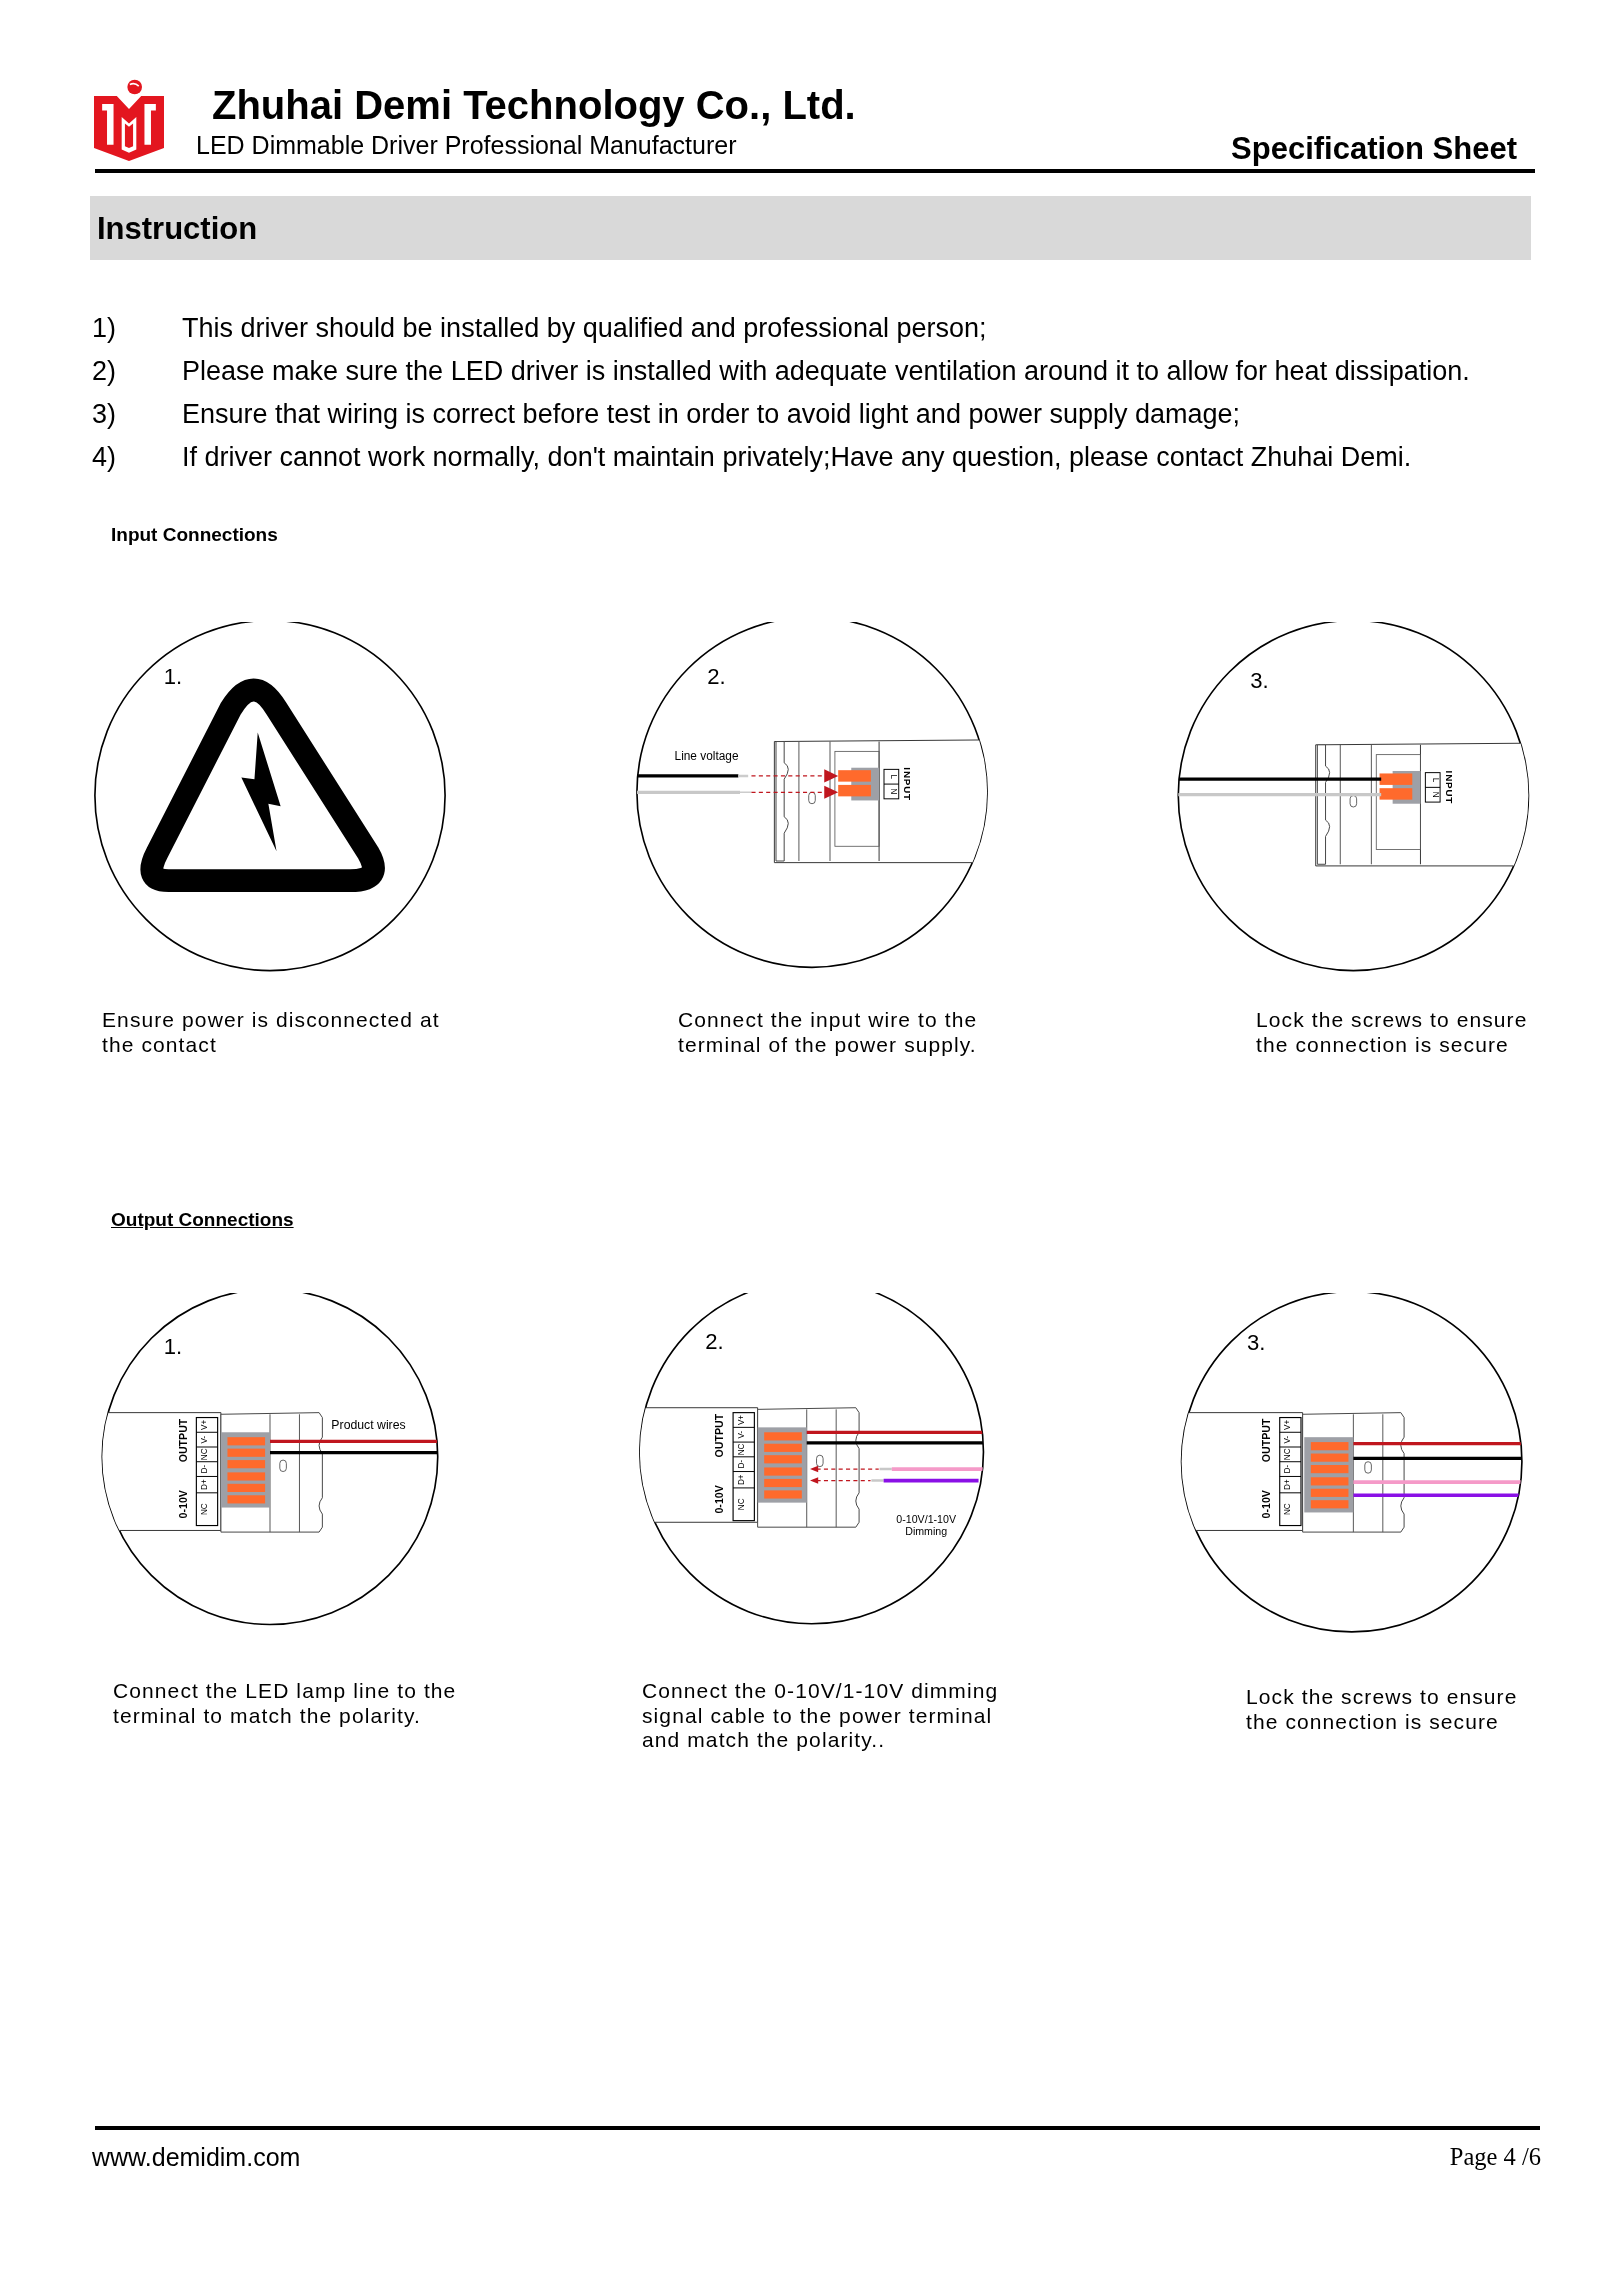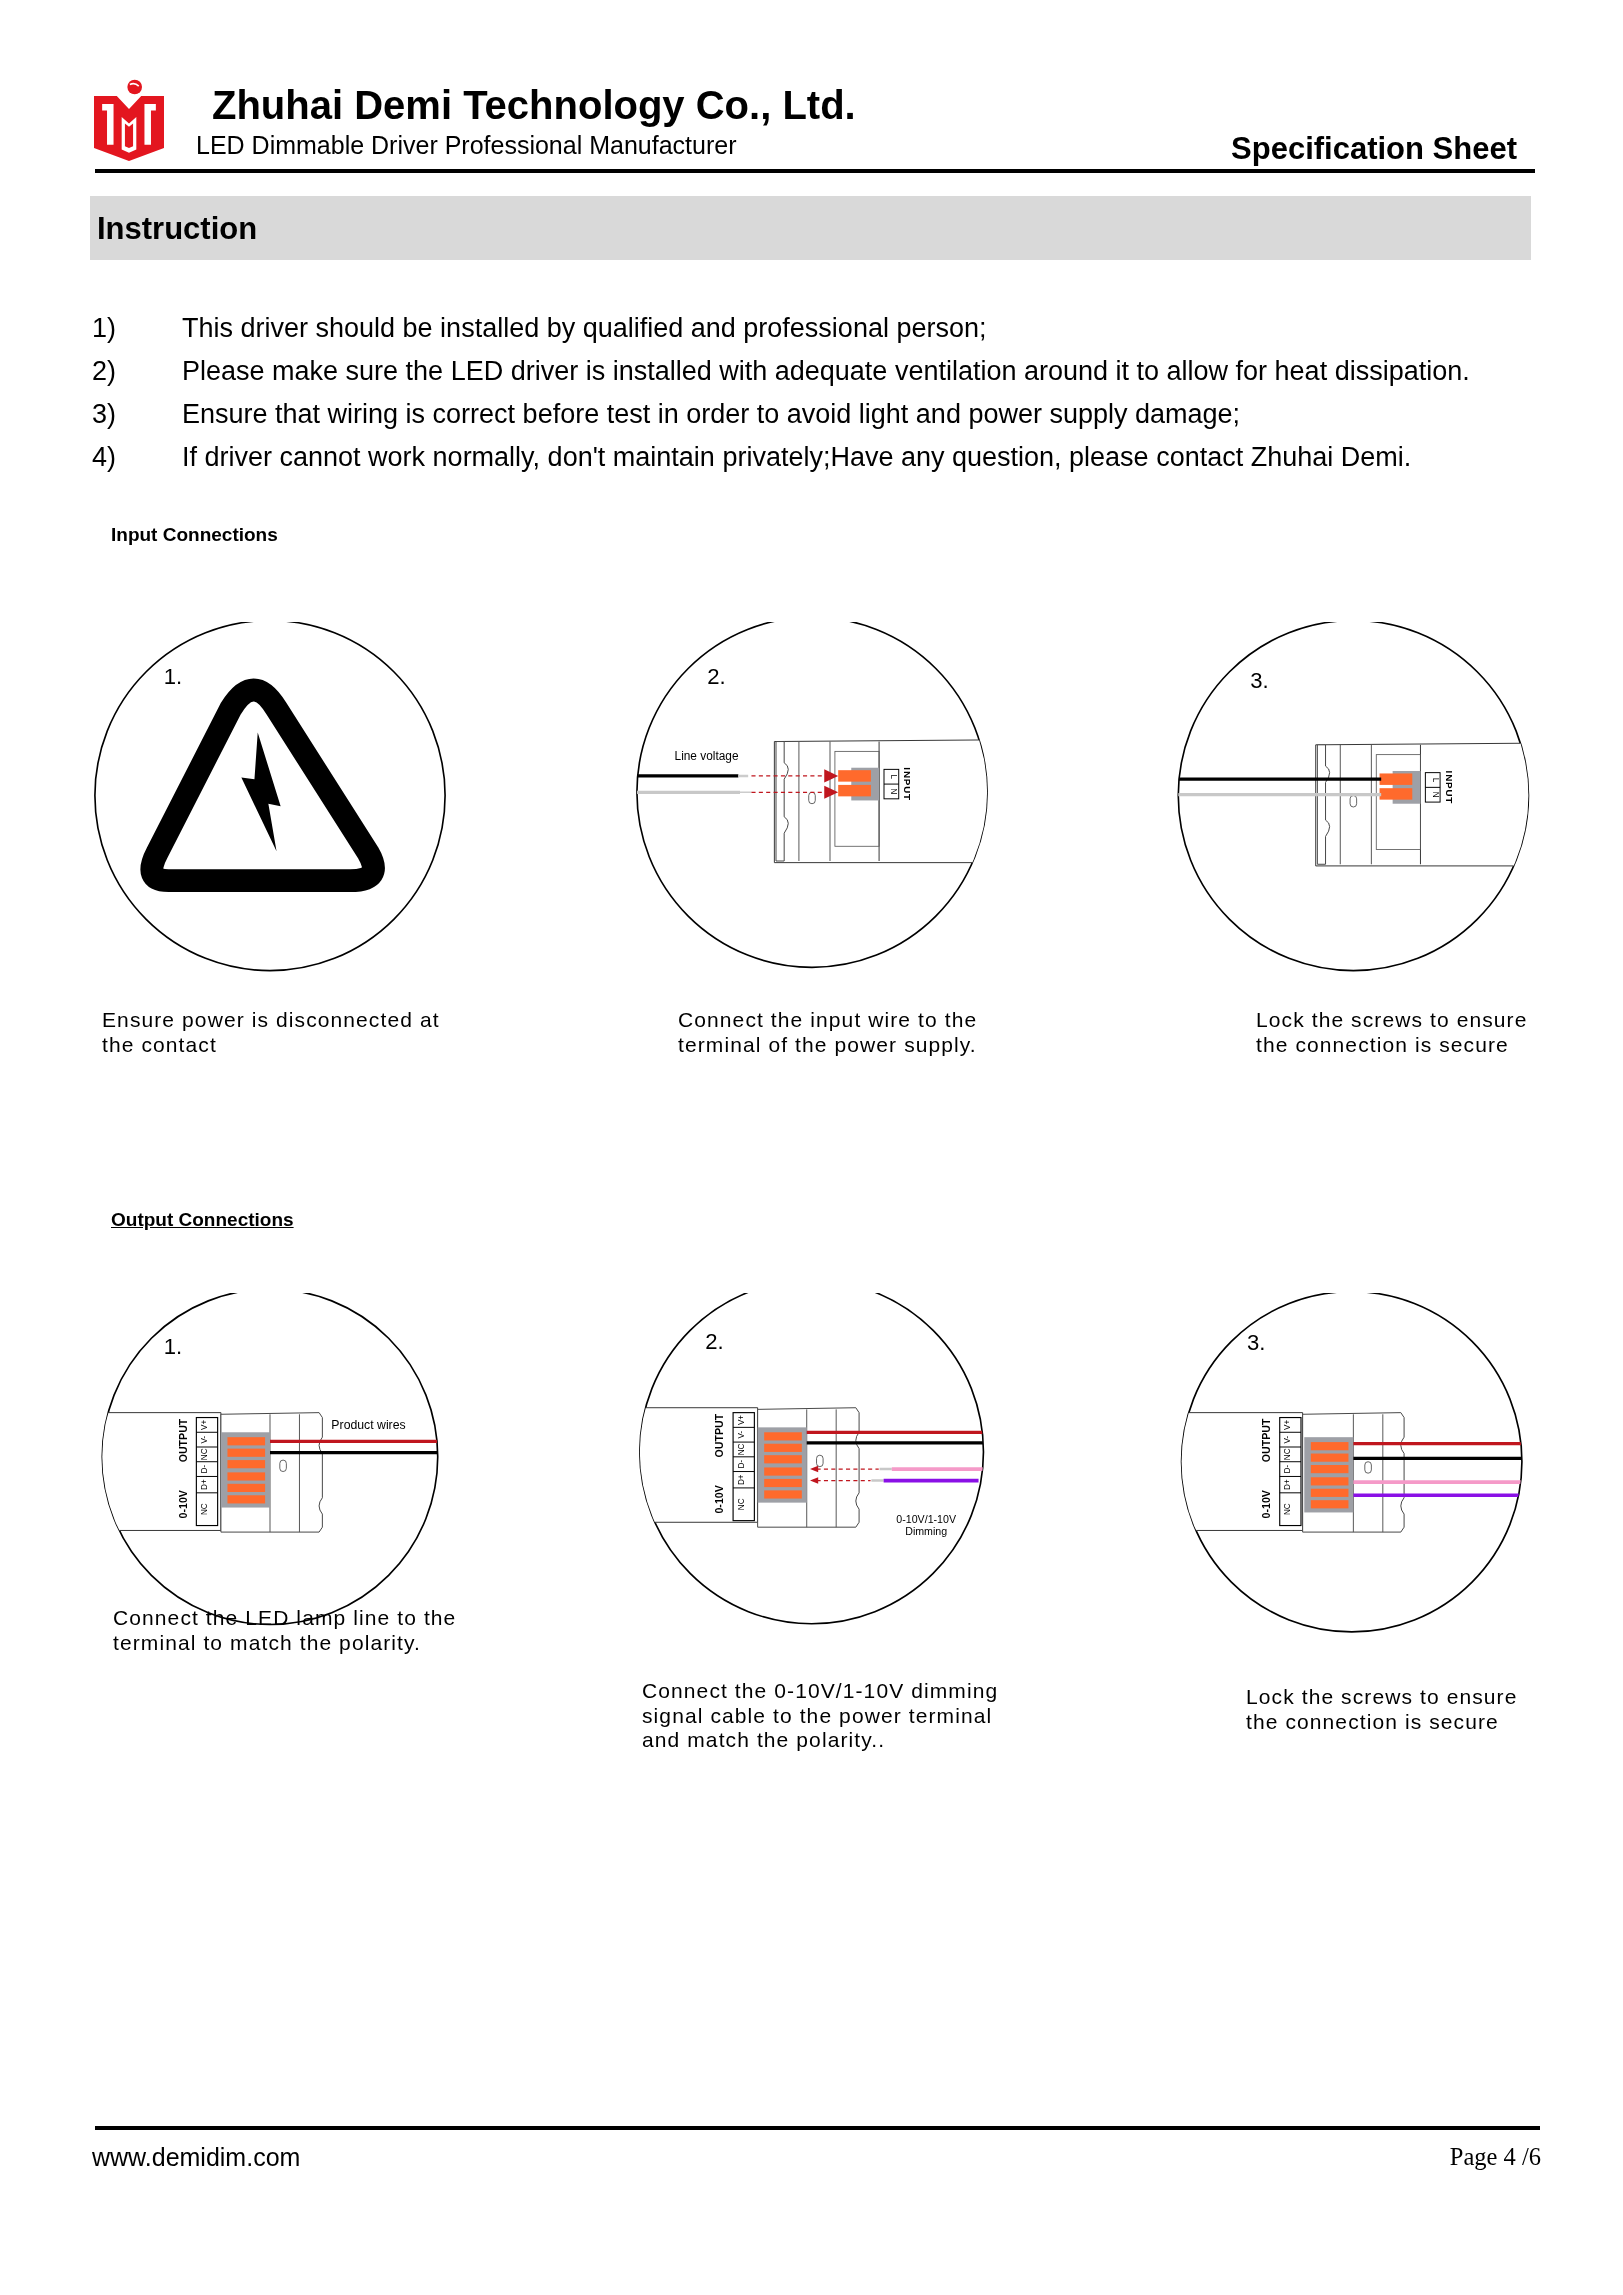--- a/index.html
+++ b/index.html
@@ -196,21 +196,21 @@
       <text x="143" y="234" transform="rotate(-90 143 234)">D+</text>
       <text x="143" y="264" transform="rotate(-90 143 264)">NC</text>
     </g>
     <text x="118" y="180" font-size="13" font-weight="bold" text-anchor="middle" transform="rotate(-90 118 180)">OUTPUT</text>
     <text x="118" y="258" font-size="13" font-weight="bold" text-anchor="middle" transform="rotate(-90 118 258)">0-10V</text>
     <line x1="220" y1="181" x2="440" y2="181" stroke="#c0161e" stroke-width="4"></line>
     <line x1="220" y1="195" x2="440" y2="195" stroke="#000" stroke-width="4"></line>
   </g>
   <text x="295" y="166" font-size="15">Product wires</text>
 </svg>
-<div class="caption" style="left:107px;top:1606px">
+<div class="caption" style="left:107px;top:1679px">
   <div>Connect the LED lamp line to the</div>
   <div>terminal to match the polarity.</div>
 </div>
 
 <svg class="diagram" style="left:630px;top:1293px" width="360" height="344" viewBox="0 0 440 420">
   <defs>
       <clipPath id="clipO2">
         <circle cx="222" cy="194" r="210"></circle>
       </clipPath>
     </defs>

